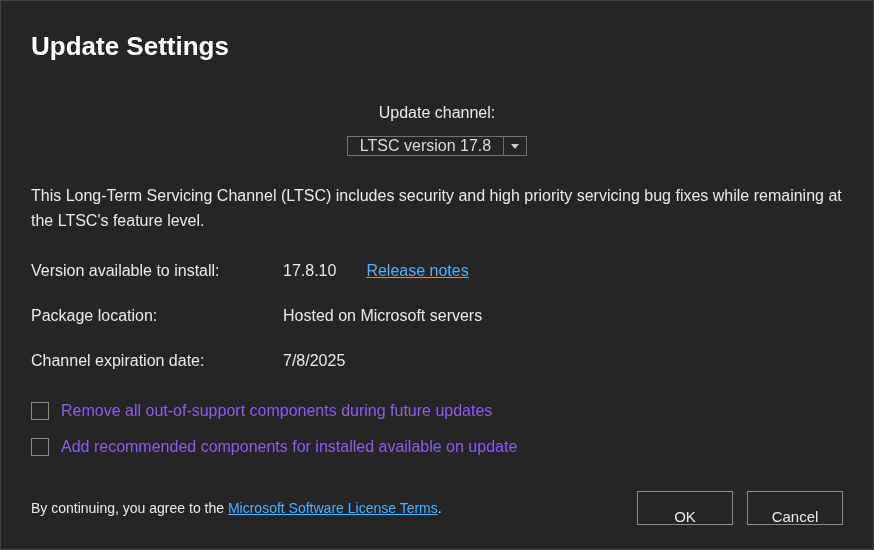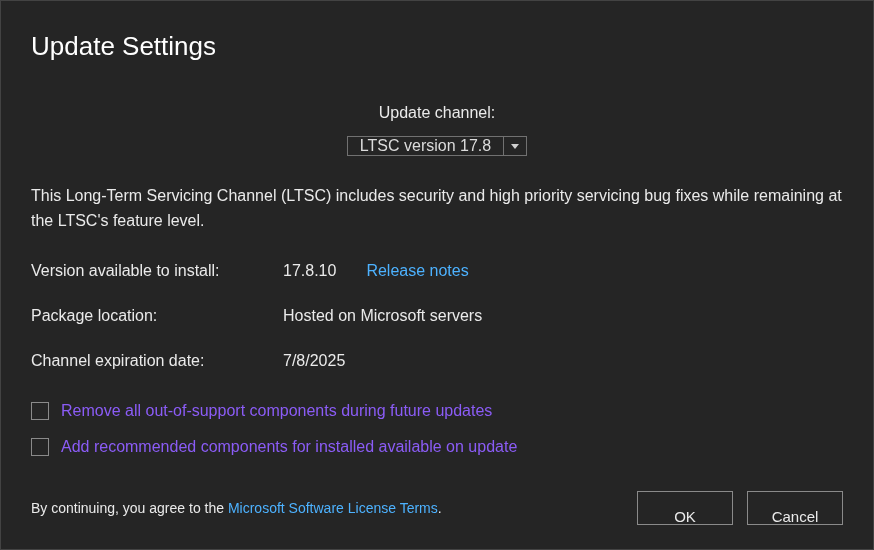--- a/index.html
+++ b/index.html
@@ -18,21 +18,21 @@
       width: 874px;
       height: 550px;
       background: #252525;
       border: 1px solid #434343;
       padding: 30px 30px 24px 30px;
       color: #f0f0f0;
       position: relative;
     }
     .title {
       font-size: 26px;
-      font-weight: 400;
+      font-weight: 700;
       color: #ffffff;
       margin-bottom: 42px;
     }
     .row-channel {
       display: flex;
       align-items: center;
       gap: 14px;
       margin-bottom: 28px;
       flex-direction: column;
     }
@@ -87,20 +87,21 @@
       margin-bottom: 32px;
       gap: 27px;
     }
     .info-value-row {
       display: flex;
       align-items: center;
       gap: 30px;
     }
     .link {
       color: #4db2ff;
+      text-decoration: underline;
       cursor: pointer;
     }
     .checkbox-row {
       display: flex;
       align-items: center;
       gap: 12px;
       font-size: 16px;
       color: #8b5cf6;
       margin-bottom: 18px;
     }

